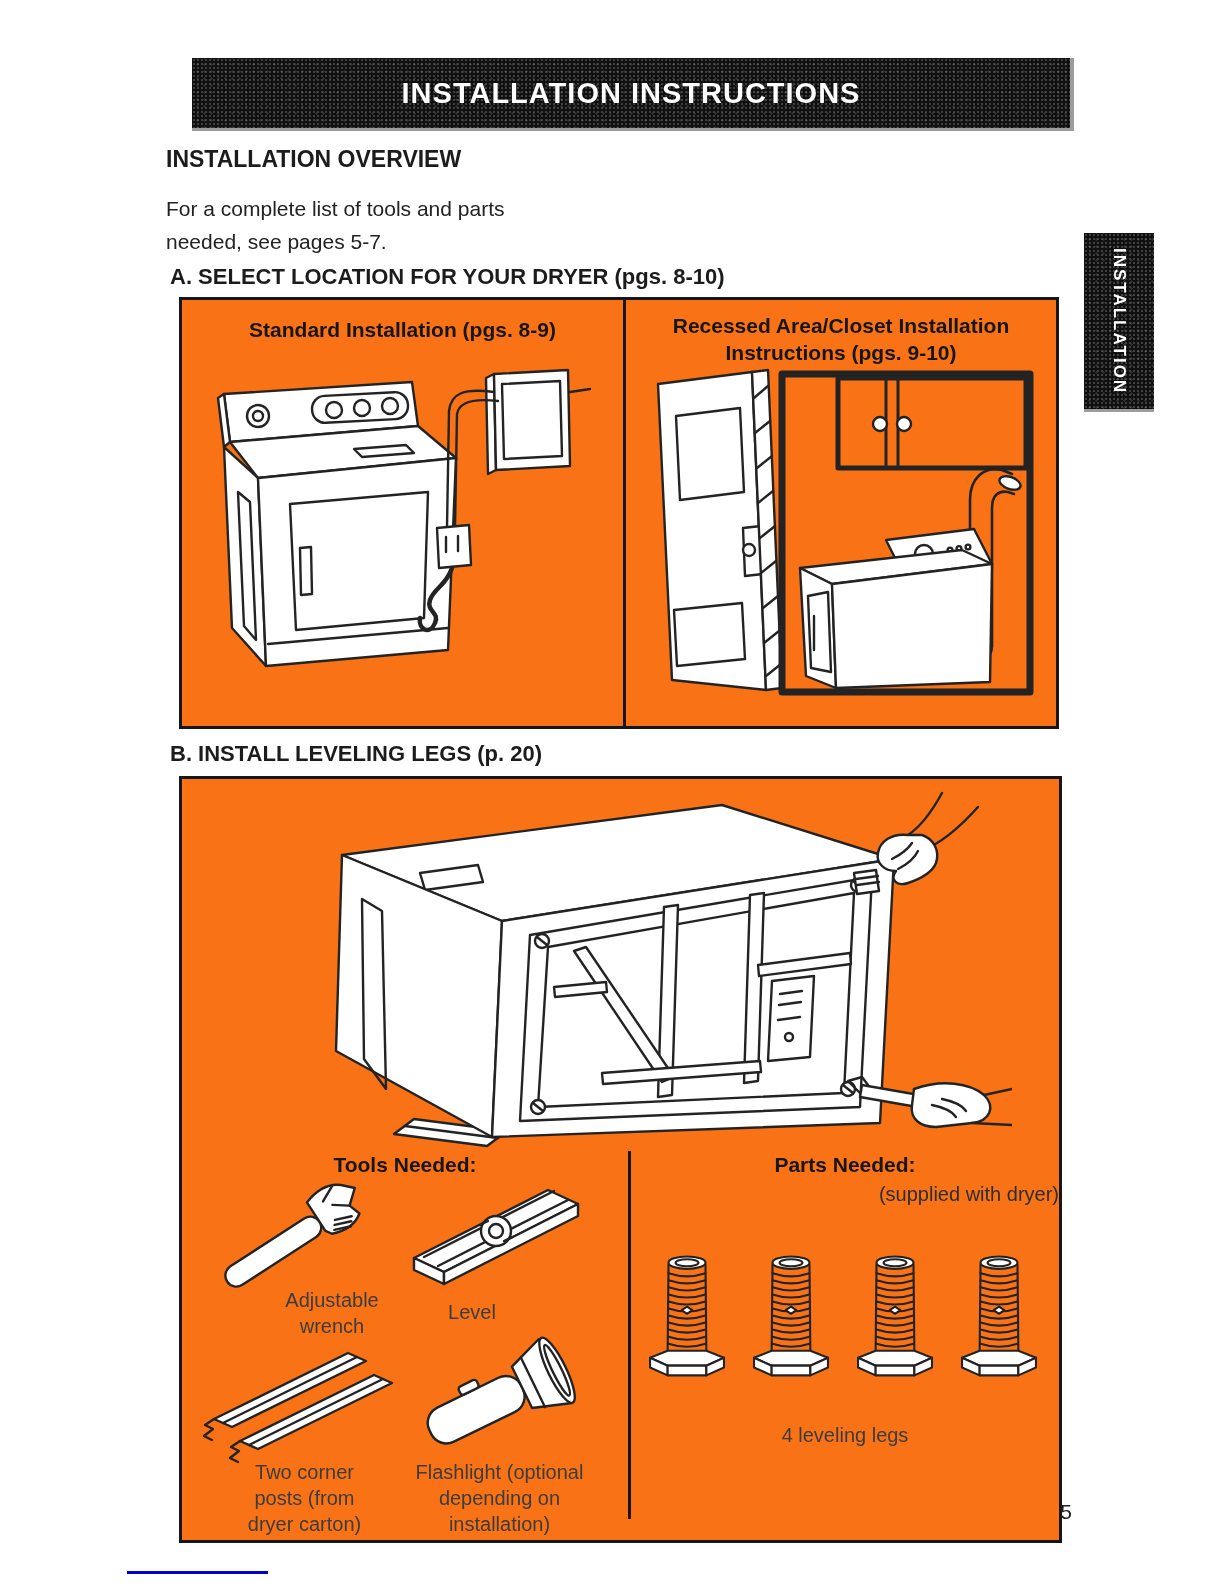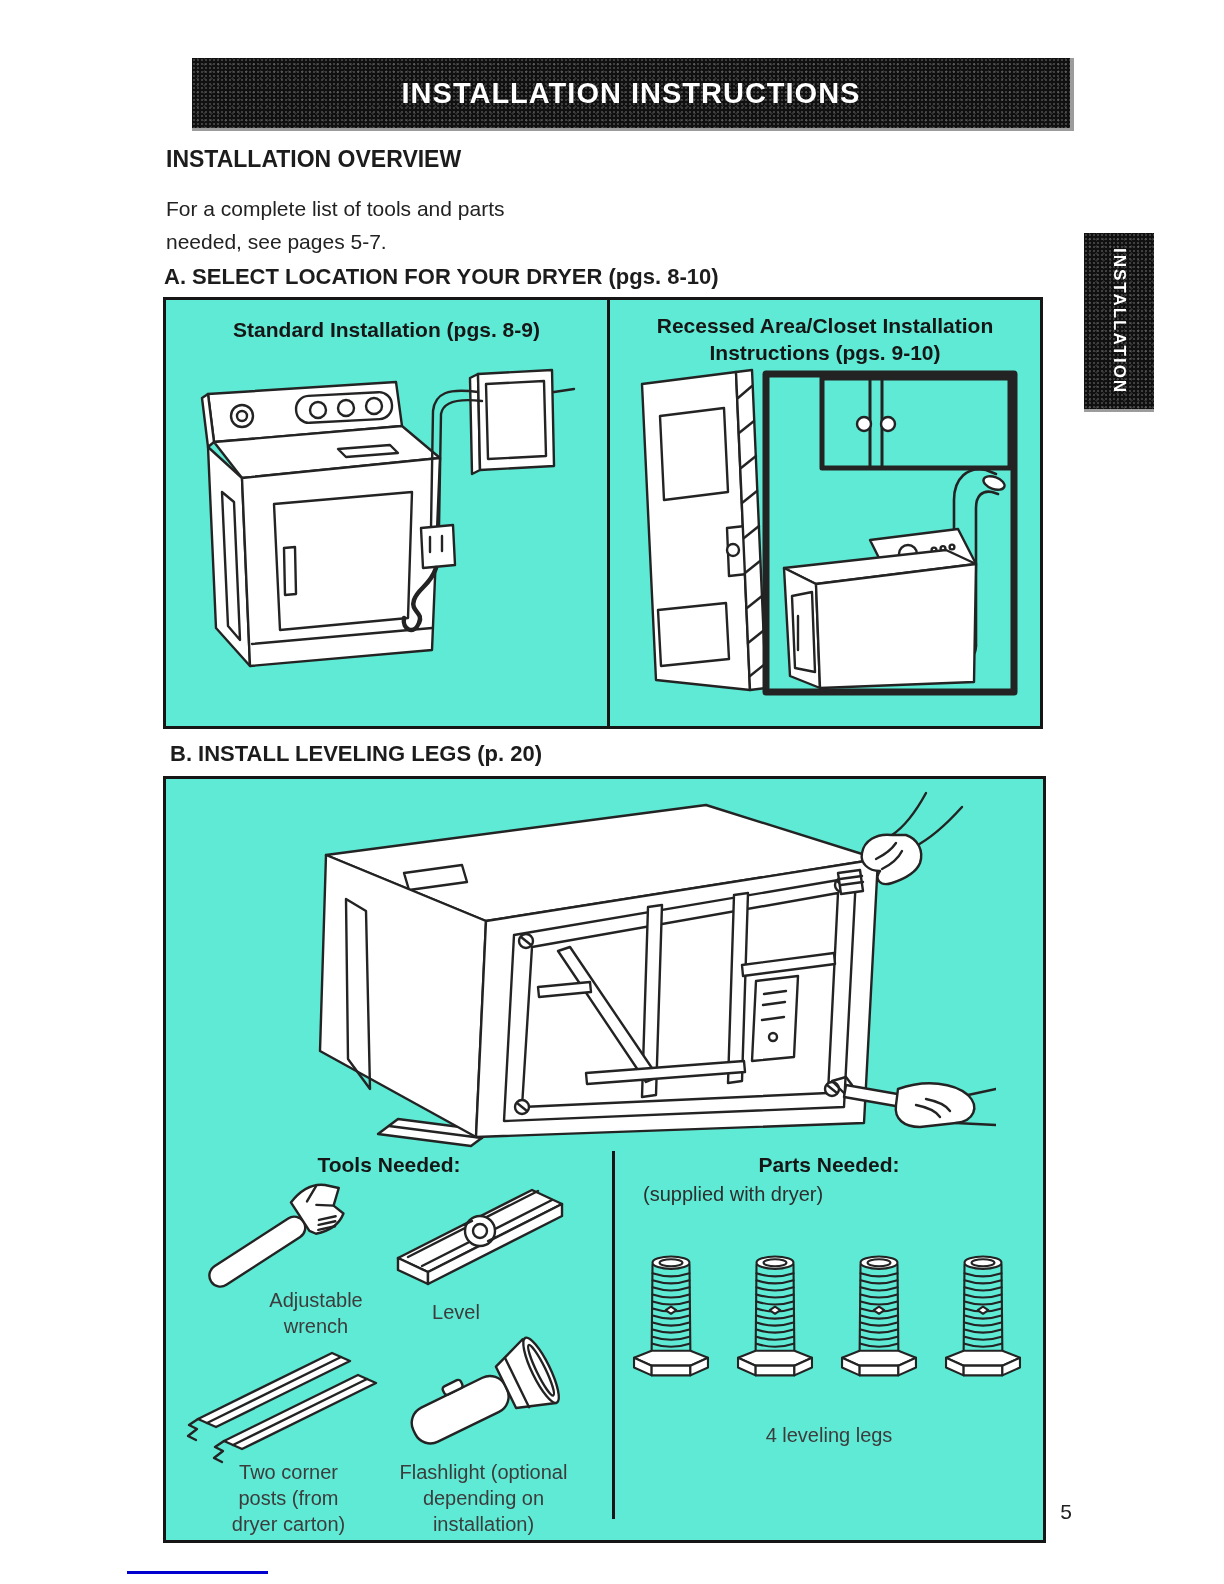--- a/index.html
+++ b/index.html
@@ -31,29 +31,29 @@
     display:flex;align-items:center;justify-content:center;
     border-bottom:3px solid #9c9c9c;
   }
   .vtab-label{
     writing-mode:vertical-rl;color:#fff;font-weight:700;font-size:17px;
     letter-spacing:2px;white-space:nowrap;
   }
   .h-overview{left:166px;top:146px;font-size:23px;font-weight:700;}
   .body-copy{left:166px;top:192px;width:400px;font-size:21px;line-height:33px;color:#222;}
   .h-section{font-size:22px;font-weight:700;}
-  .h-a{left:164px;top:264px;}
+  .h-a{left:170px;top:264px;}
   .h-b{left:170px;top:741px;}
-  .figbox{border:3px solid #161616;background:#5eead4;}
+  .figbox{border:3px solid #161616;background:#f97316;margin-left:16px;}
   .box-a{left:163px;top:297px;width:874px;height:426px;}
   .box-b{left:163px;top:776px;width:877px;height:761px;}
   .vdivider{background:#161616;width:3px;}
   .panel-title{font-size:21px;font-weight:700;text-align:center;line-height:27px;color:#161616;}
   .col-head{font-size:21px;font-weight:700;text-align:center;color:#161616;}
-  .col-sub{font-size:20px;text-align:left;color:#2e2e2e;padding-left:28px;}
+  .col-sub{font-size:20px;text-align:right;color:#2e2e2e;}
   .tool-label{font-size:20px;text-align:center;color:#3c3c3c;line-height:26px;}
   .caption{font-size:20px;text-align:center;color:#3c3c3c;}
   .page-num{left:1048px;top:1500px;width:36px;text-align:center;font-size:21px;color:#222;}
   .blue-line{left:127px;top:1571px;width:141px;height:3px;background:#0000cf;}
   .legs-row{left:460px;top:448px;width:402px;display:flex;gap:16px;justify-content:center;}
   svg{display:block;}
   .lineart{stroke:#232323;fill:#ffffff;stroke-width:2.4;stroke-linejoin:round;stroke-linecap:round;}
 </style>
 </head>
 <body>

